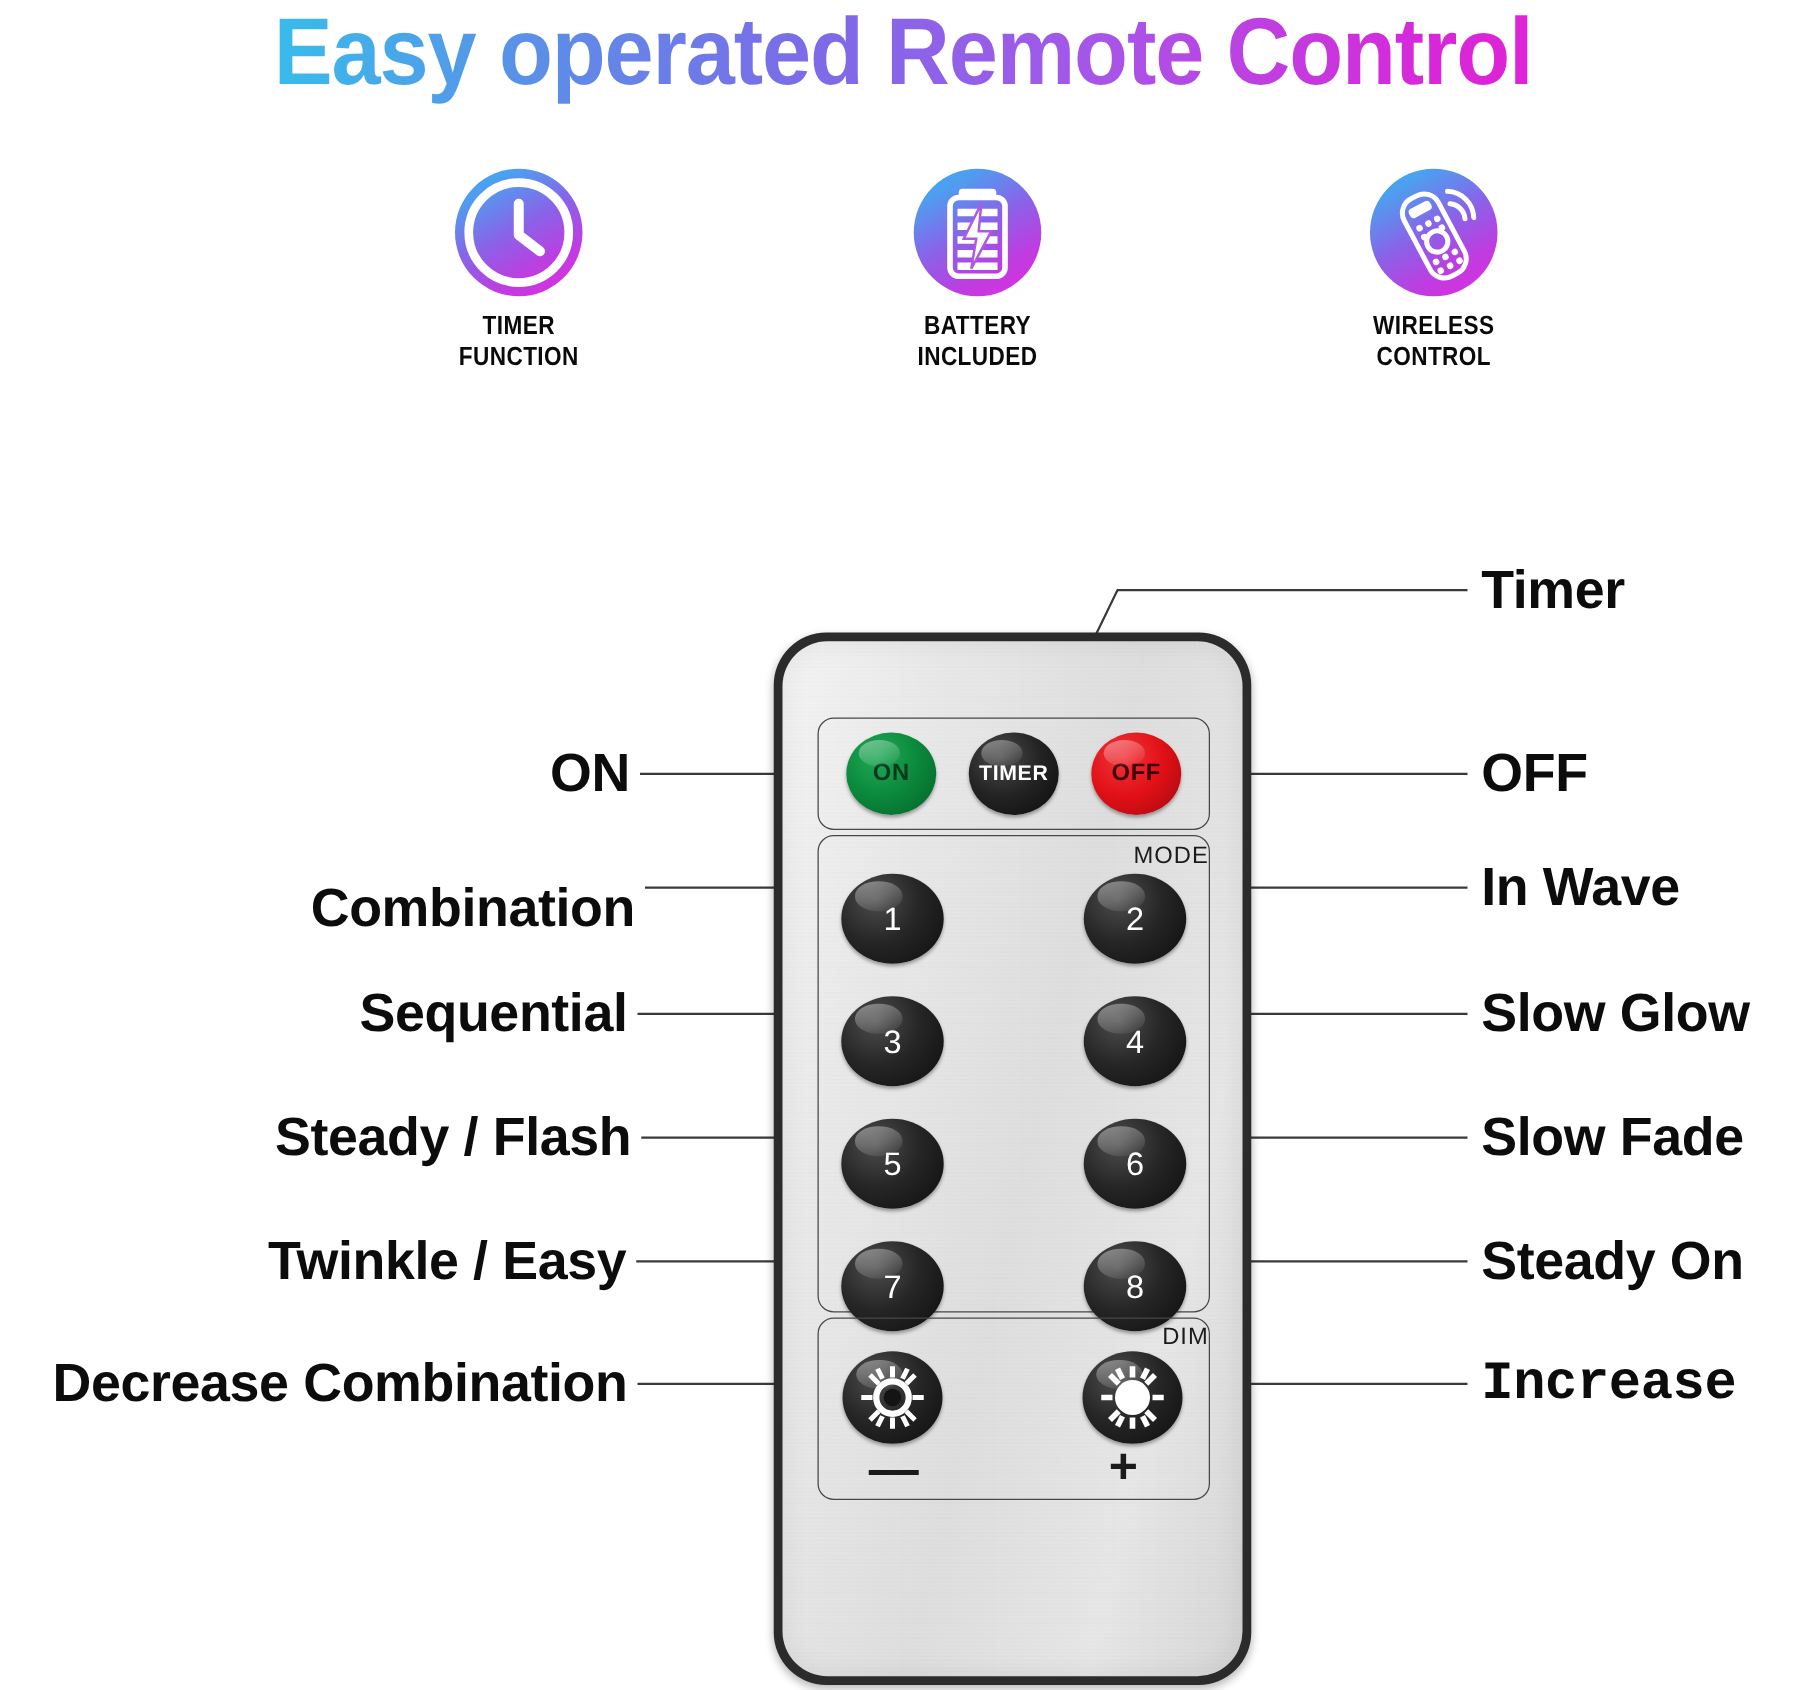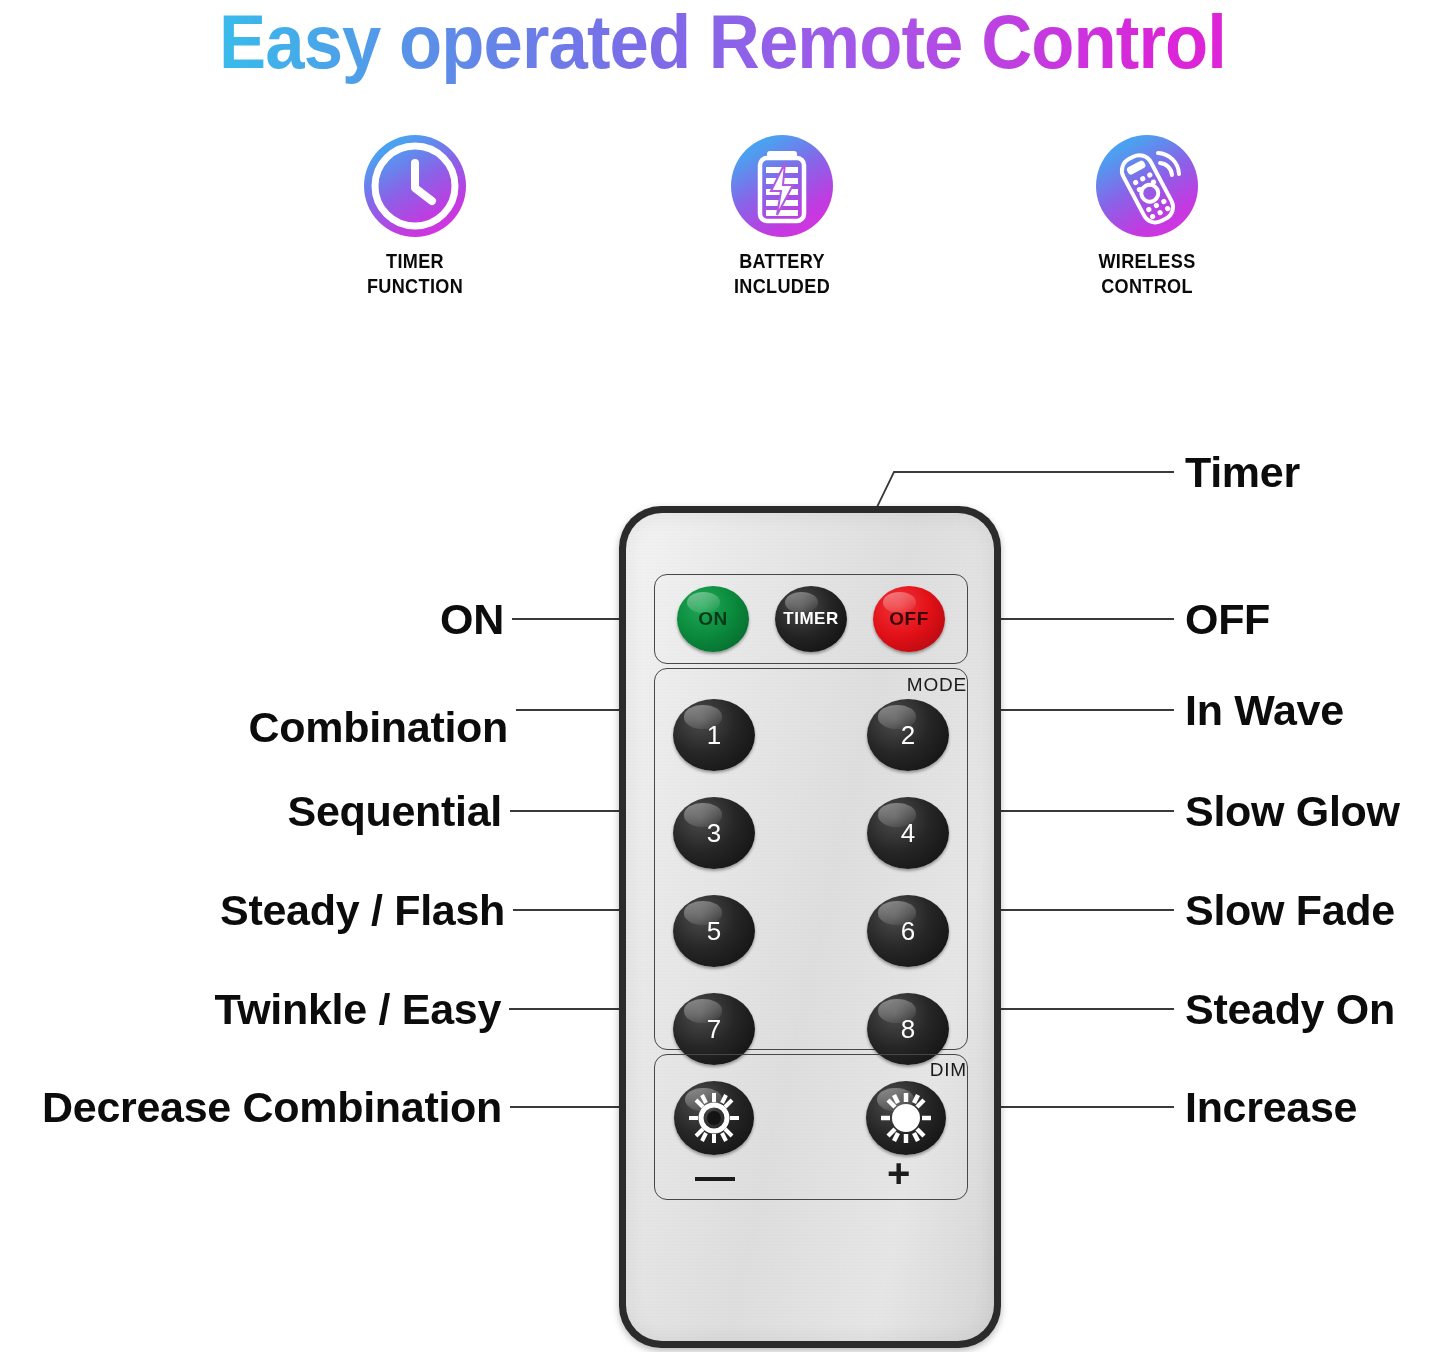--- a/index.html
+++ b/index.html
@@ -388,13 +388,13 @@
 <div class="callout left" style="left:0; top:910px; width:505px;">Steady / Flash</div>
 <div class="callout left" style="left:0; top:1009px; width:501px;">Twinkle / Easy</div>
 <div class="callout left" style="left:0; top:1107px; width:502px;">Decrease Combination</div>
 
 <div class="callout right" style="left:1185px; top:472px;">Timer</div>
 <div class="callout right" style="left:1185px; top:619px;">OFF</div>
 <div class="callout right" style="left:1185px; top:710px;">In Wave</div>
 <div class="callout right" style="left:1185px; top:811px;">Slow Glow</div>
 <div class="callout right" style="left:1185px; top:910px;">Slow Fade</div>
 <div class="callout right" style="left:1185px; top:1009px;">Steady On</div>
-<div class="callout right" style="left:1185px; top:1107px;">Increase</div>
+<div class="callout right" style="left:1185px; top:1107px;font-family:Liberation Mono, monospace;">Increase</div>
 
 </body></html>

